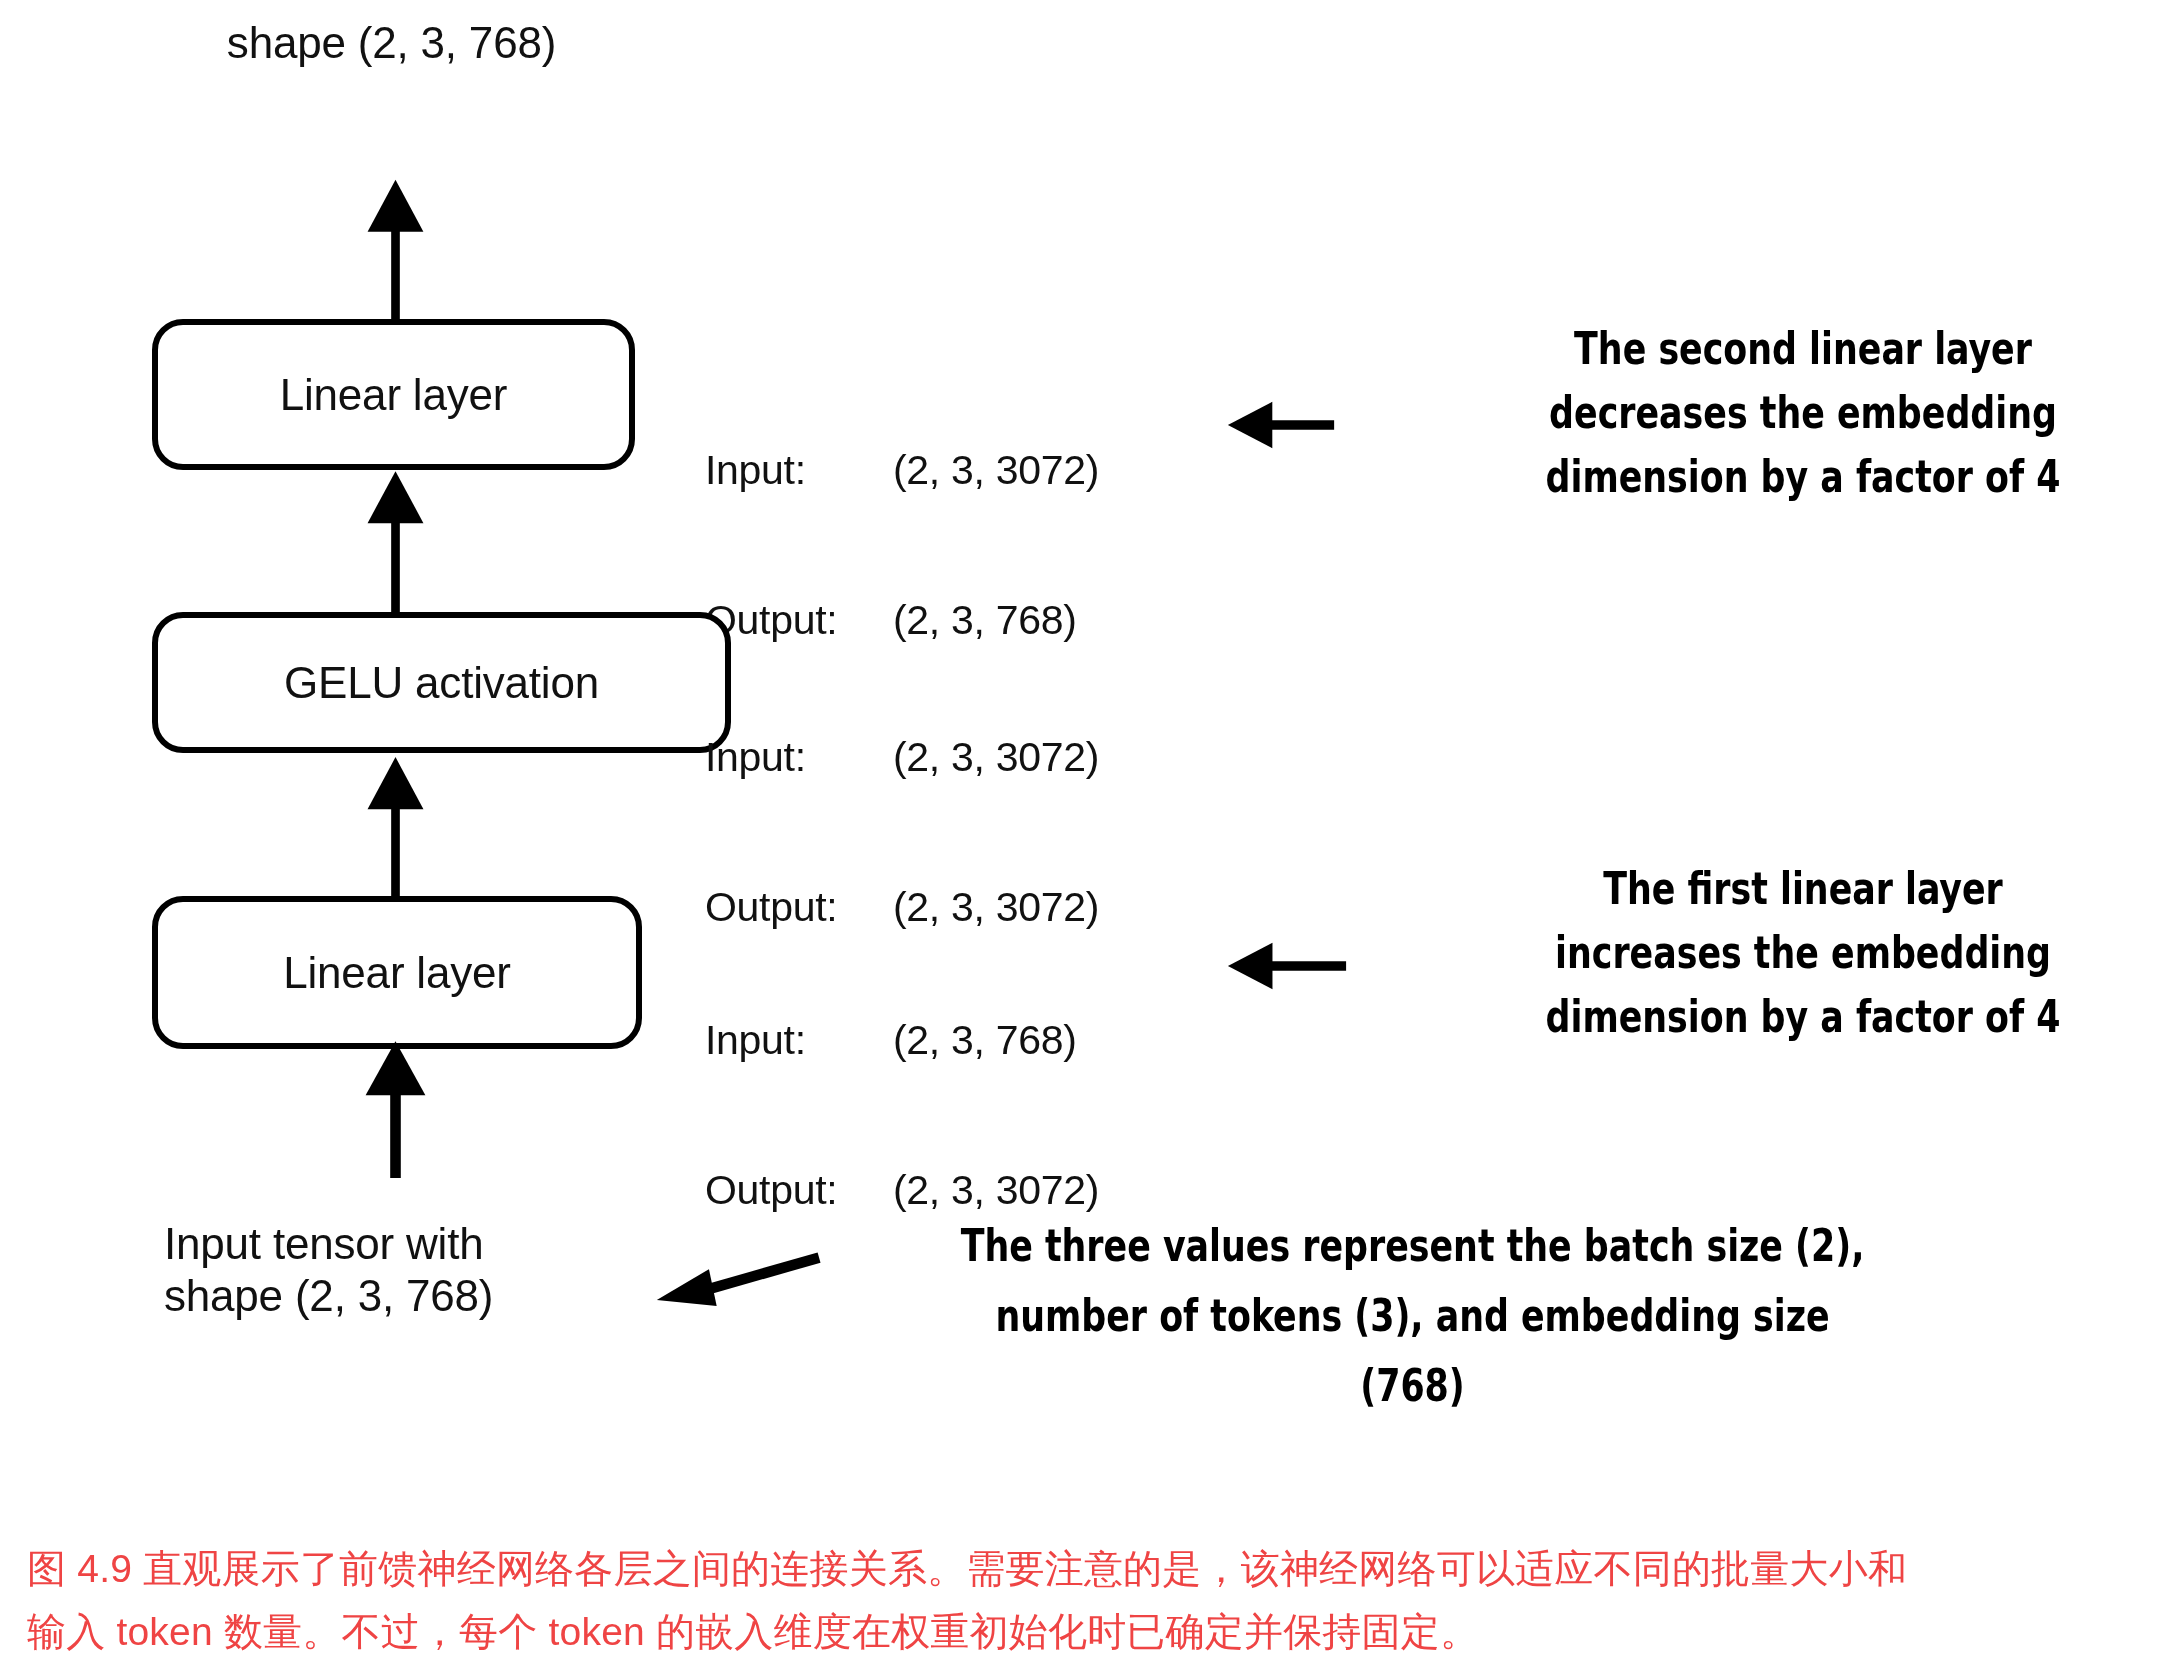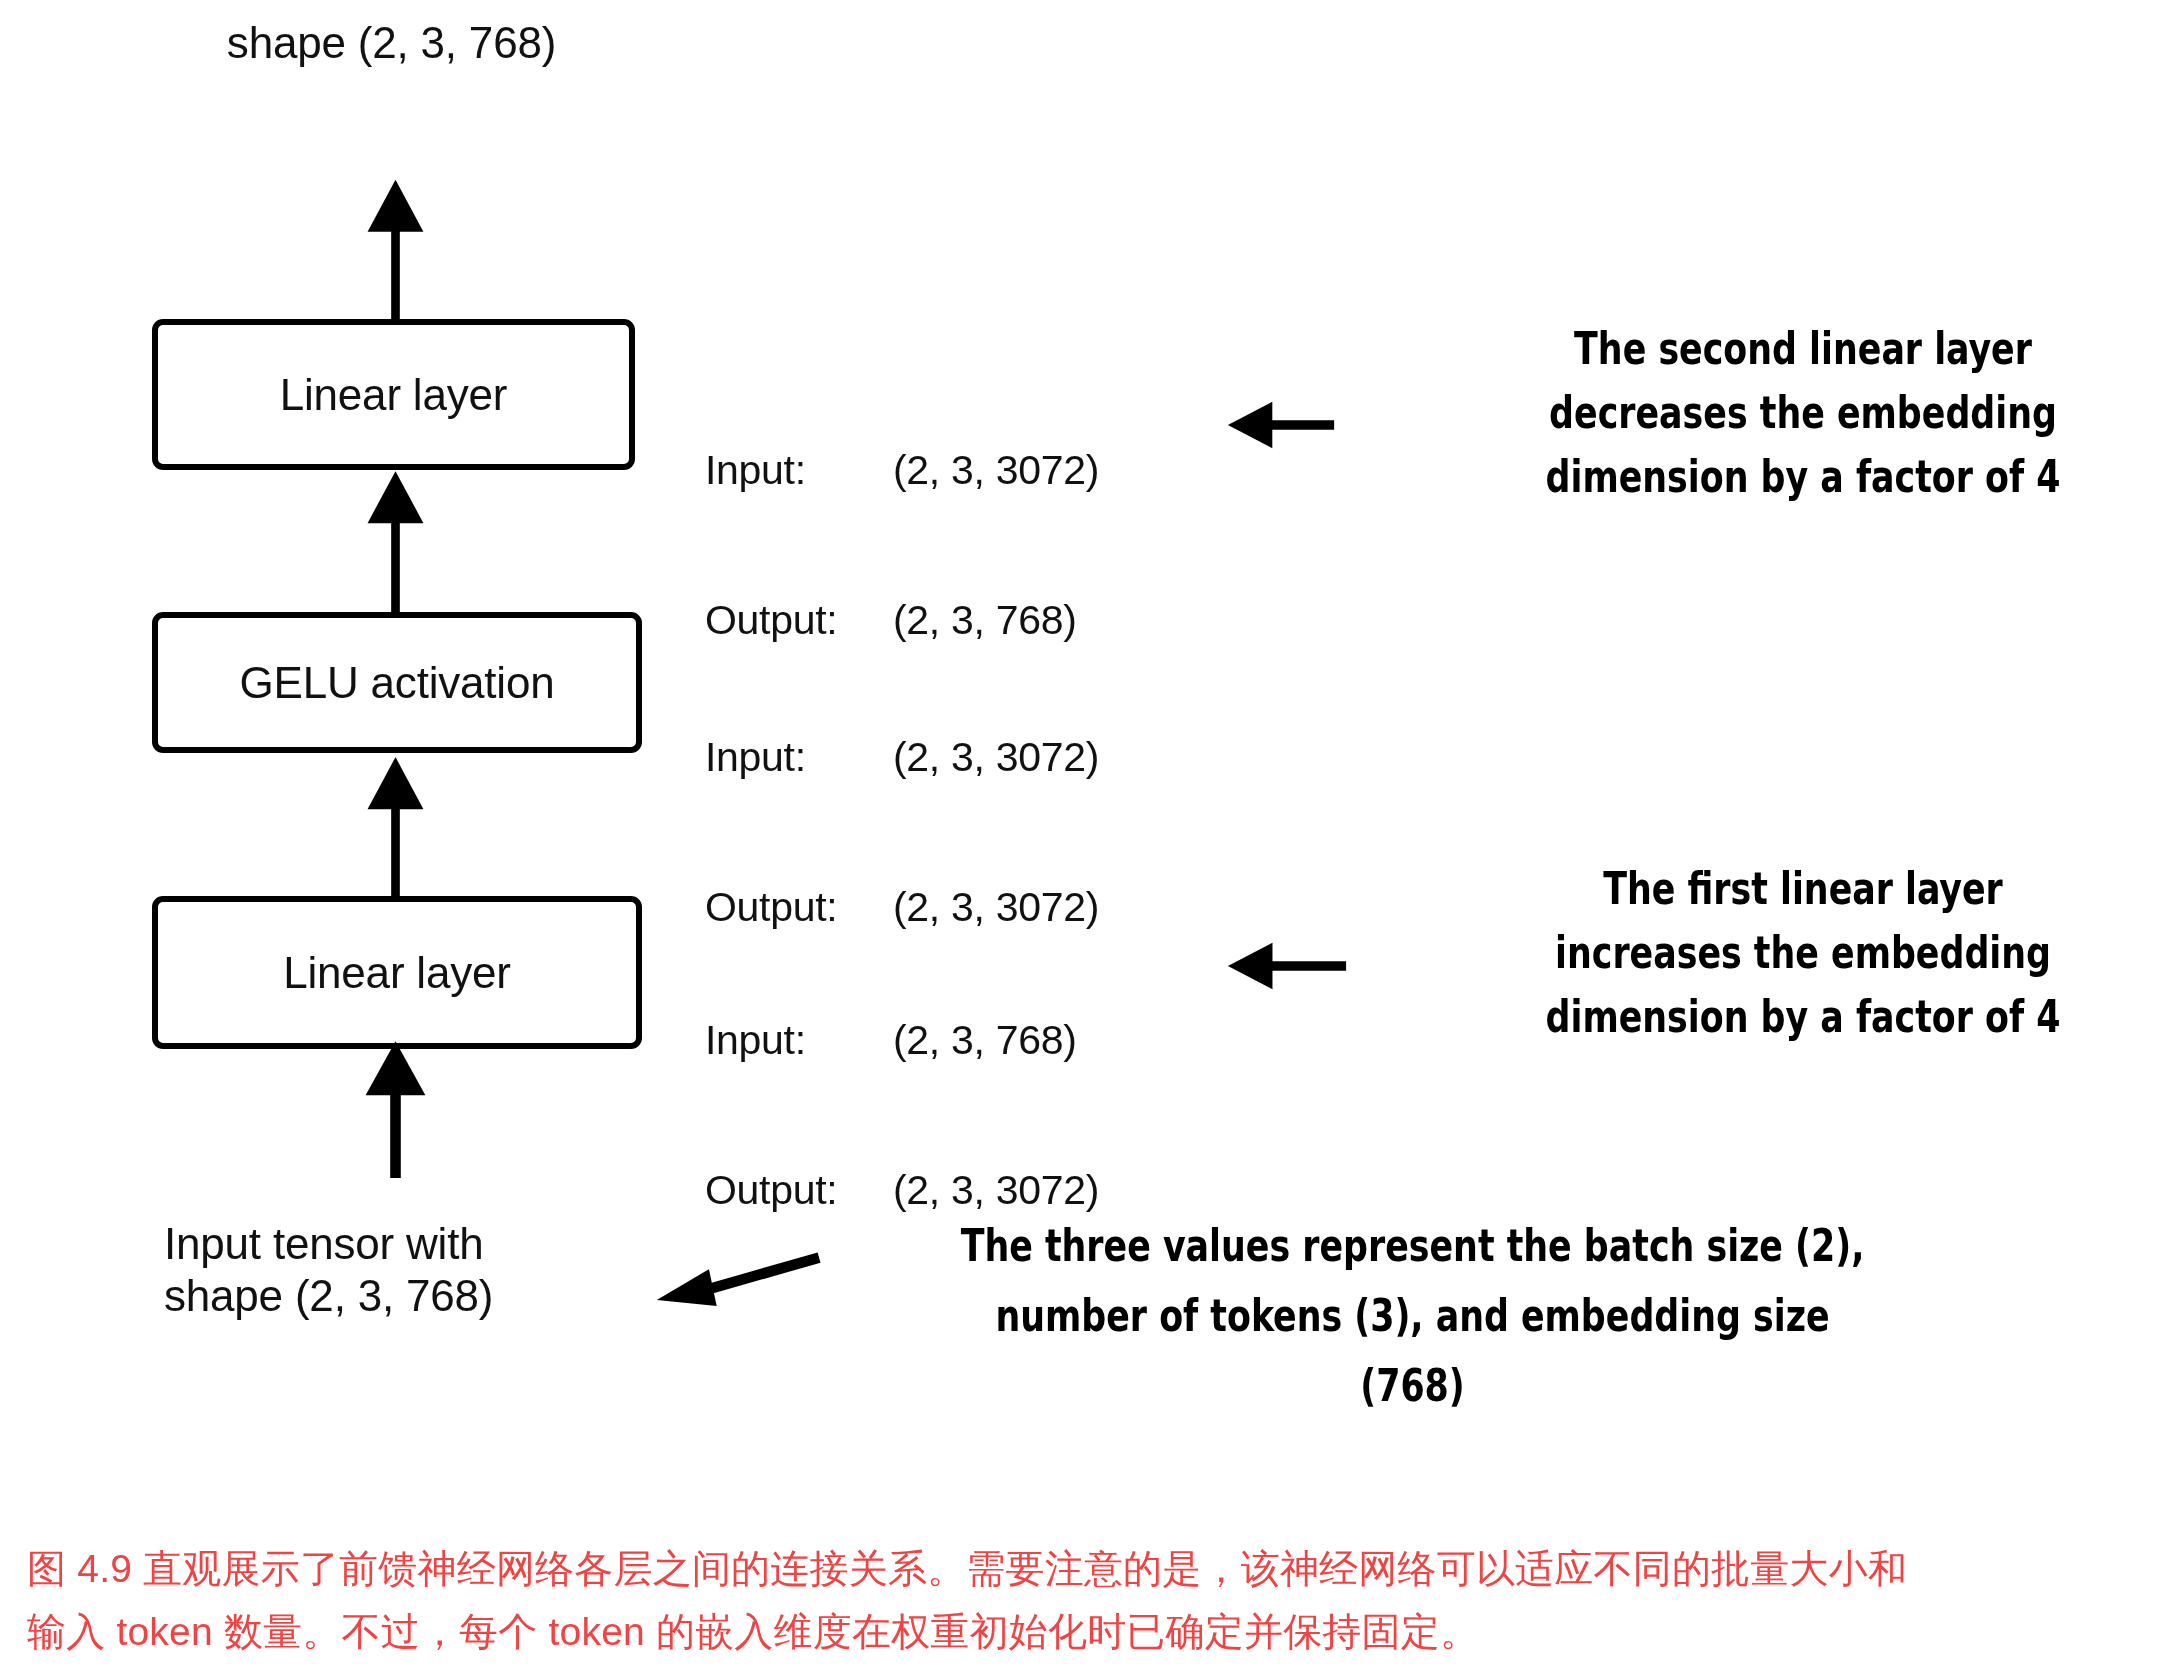--- a/index.html
+++ b/index.html
@@ -32,21 +32,21 @@
     color: #111111;
     letter-spacing: -0.2px;
     white-space: nowrap;
   }
   .tensor-label .ln { display: block; }
 
   
   .layer-box {
     box-sizing: border-box;
     border: 6.8px solid #000000;
-    border-radius: 11px;
+    border-radius: 31px;
     background: #ffffff;
     display: flex;
     align-items: center;
     justify-content: center;
   }
   .layer-box .box-label {
     font-size: 44px;
     color: #111111;
     letter-spacing: -0.2px;
     white-space: nowrap;
@@ -125,21 +125,21 @@
     <span class="aln">The second linear layer</span>
     <span class="aln">decreases the embedding</span>
     <span class="aln">dimension by a factor of 4</span>
   </div>
 
   <svg class="arrow-up" style="left:355px; top:469px; width:81px; height:147px;" viewBox="0 0 84 152">
     <line x1="42" y1="150" x2="42" y2="46" stroke="#000" stroke-width="9"></line>
     <polygon points="42,2 13,56 71,56" fill="#000"></polygon>
   </svg>
 
-  <div class="abs layer-box" style="left:152px; top:612px; width:490px; height:141px;">
+  <div class="abs layer-box" style="left:152px; top:612px; width:579px; height:141px;">
     <span class="box-label">GELU activation</span>
   </div>
 
   <div class="abs io-spec" style="left:705px; top:632px;">
     <span class="io-row"><span class="io-key">Input:</span><span>(2, 3, 3072)</span></span>
     <span class="io-row"><span class="io-key">Output:</span><span>(2, 3, 3072)</span></span>
   </div>
 
   <svg class="arrow-up" style="left:355px; top:755px; width:81px; height:145px;" viewBox="0 0 84 150">
     <line x1="42" y1="148" x2="42" y2="46" stroke="#000" stroke-width="9"></line>

